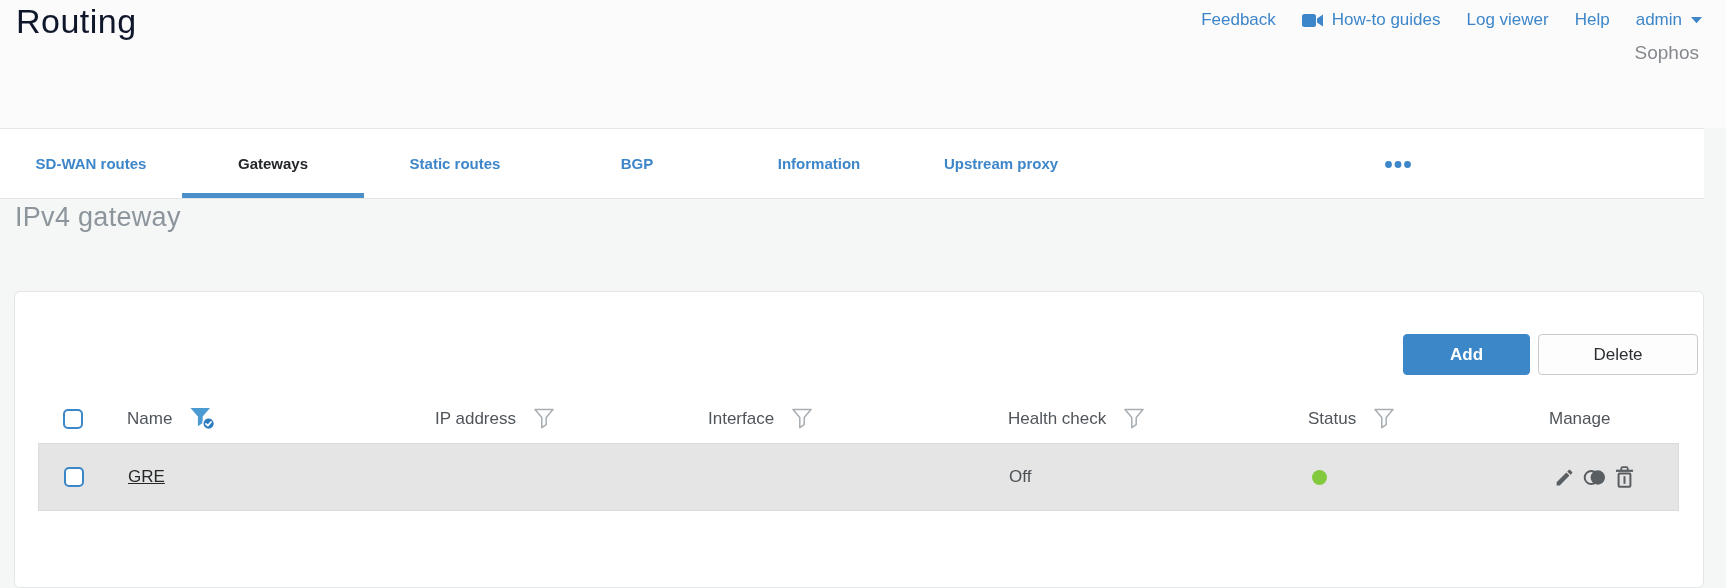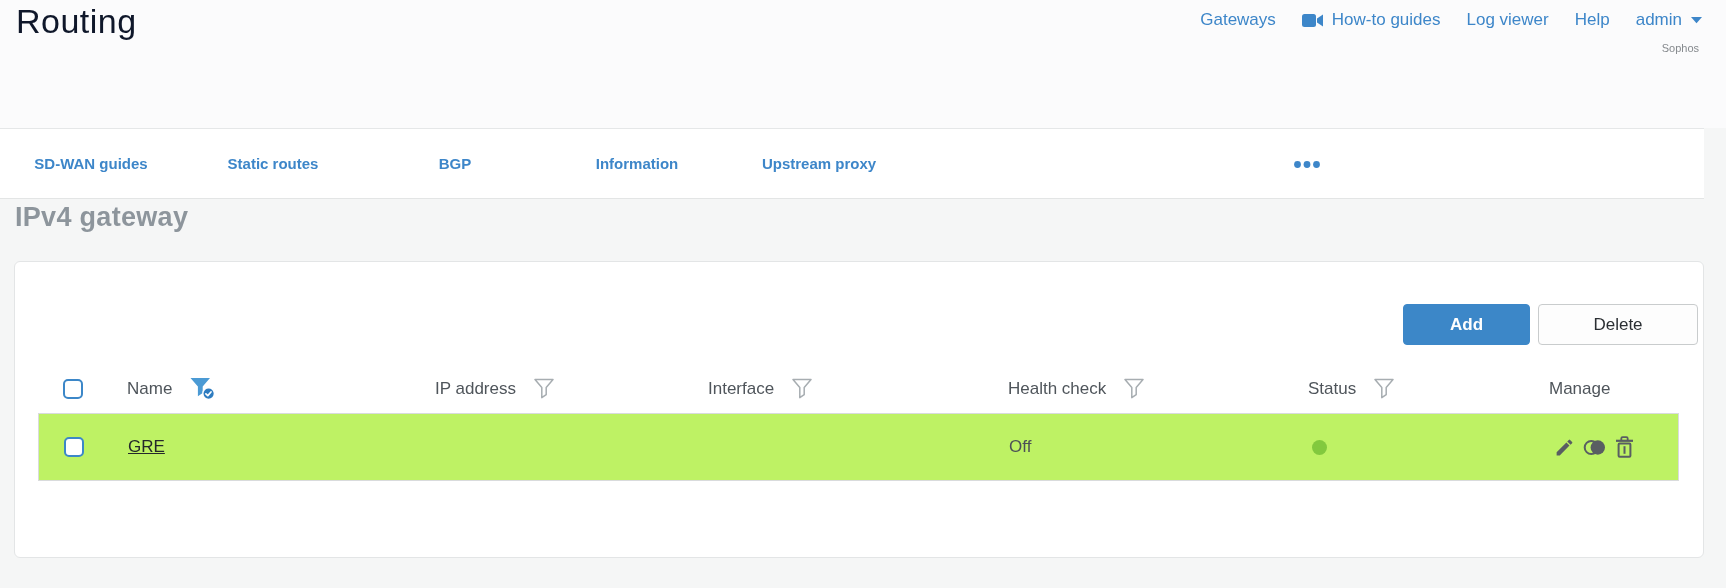--- a/index.html
+++ b/index.html
@@ -7,52 +7,52 @@
               font-family:"Liberation Sans", sans-serif; }
   .page { position:relative; width:1726px; height:588px; }
 
   
   .topband { position:absolute; left:0; top:0; width:1726px; height:128px; background:#fbfbfc; }
   .page-title { position:absolute; left:16px; top:2px; font-size:34px; font-weight:400;
                 color:#0f172a; letter-spacing:.5px; }
   .toplinks { position:absolute; right:23px; top:10px; display:flex; align-items:center; gap:26px; }
   .toplink { display:flex; align-items:center; gap:8px; font-size:17px; color:#3d86c9;
              text-decoration:none; cursor:pointer; white-space:nowrap; }
-  .tenant { position:absolute; right:27px; top:42px; font-size:11px; color:#85898d; }
+  .tenant { position:absolute; right:27px; top:42px; font-size:19px; color:#85898d; }
 
   
   .tabbar { position:absolute; left:0; top:128px; width:1704px; height:71px; background:#ffffff;
             border-top:1px solid #e5e7e8; border-bottom:1px solid #e3e5e5; display:flex; }
   .tab { position:relative; width:182px; height:100%; display:flex; align-items:center;
          justify-content:center; font-size:15px; font-weight:700; color:#3d86c9;
          cursor:pointer; white-space:nowrap; }
   .tab.active { color:#23272b; }
   .tab.active::after { content:""; position:absolute; left:0; right:0; bottom:0; height:5px;
                        background:#4a90ca; }
   .tab-more { flex:1; display:flex; align-items:center; justify-content:center; cursor:pointer; }
 
   
-  .section-title { position:absolute; left:15px; top:202px; font-size:27px; font-weight:700;
+  .section-title { position:absolute; left:15px; top:202px; font-size:27px; font-weight:400;
                    color:#8d959c; letter-spacing:.3px; }
 
   
-  .card { position:absolute; left:14px; top:261px; width:1690px; height:297px; background:#fff;
+  .card { position:absolute; left:14px; top:291px; width:1690px; height:297px; background:#fff;
           border:1px solid #e3e5e6; border-radius:6px; }
   .btn { position:absolute; top:42px; height:41px; border-radius:4px; font-size:17px;
          cursor:pointer; font-family:"Liberation Sans", sans-serif; }
   .btn-add { left:1388px; width:127px; background:#3c87c8; border:1px solid #3c87c8;
              color:#ffffff; font-weight:600; }
   .btn-delete { left:1523px; width:160px; background:#fdfdfd; border:1px solid #c9cccd;
                 color:#2b2f33; }
 
   
   .thead { position:absolute; left:23px; top:102px; width:1641px; height:49px; }
   .tbody { position:absolute; left:23px; top:151px; width:1641px; height:68px;
            border:1px solid #d9dbdc; }
-  .trow  { position:relative; width:100%; height:100%; background:#bef264; }
+  .trow  { position:relative; width:100%; height:100%; background:#e5e5e5; }
   .cell { position:absolute; top:0; height:100%; display:flex; align-items:center; gap:18px; }
   .c-check  { left:25px; }
   .c-name   { left:89px; }
   .c-ip     { left:397px; }
   .c-iface  { left:670px; }
   .c-health { left:970px; }
   .c-status { left:1270px; }
   .c-manage { left:1511px; }
   .hlabel { font-size:17px; color:#4f555b; white-space:nowrap; }
 
@@ -69,21 +69,21 @@
 </head>
 <body>
 
 <div class="page">
 
   <div class="topband">
     <div class="page-title">Routing</div>
 
     <div class="toplinks">
       <a class="toplink">
-        <span>Gateways</span>
+        <span>Feedback</span>
       </a>
       <a class="toplink">
         <span class="action">
           <svg width="22" height="15" viewBox="0 0 22 15">
               <rect x="0" y="1" width="14" height="13" rx="2.5" fill="#3d86c9"></rect>
               <path d="M15 5.5L21 1.6v11.8l-6-3.9z" fill="#3d86c9"></path>
             </svg>
         </span>
         <span>How-to guides</span>
       </a>
@@ -99,21 +99,22 @@
           <svg width="13" height="8" viewBox="0 0 13 8">
               <path d="M1 1h11L6.5 7.2z" fill="#3d86c9"></path>
             </svg>
         </span>
       </a>
     </div>
     <div class="tenant">Sophos</div>
   </div>
 
   <div class="tabbar">
-    <div class="tab">SD-WAN guides</div>
+    <div class="tab">SD-WAN routes</div>
+    <div class="tab active">Gateways</div>
     <div class="tab">Static routes</div>
     <div class="tab">BGP</div>
     <div class="tab">Information</div>
     <div class="tab">Upstream proxy</div>
     <div class="tab-more">
       <span>
         <svg width="28" height="9" viewBox="0 0 28 9">
             <circle cx="4.5" cy="4.5" r="3.4" fill="#3d86c9"></circle>
             <circle cx="14" cy="4.5" r="3.4" fill="#3d86c9"></circle>
             <circle cx="23.5" cy="4.5" r="3.4" fill="#3d86c9"></circle>

